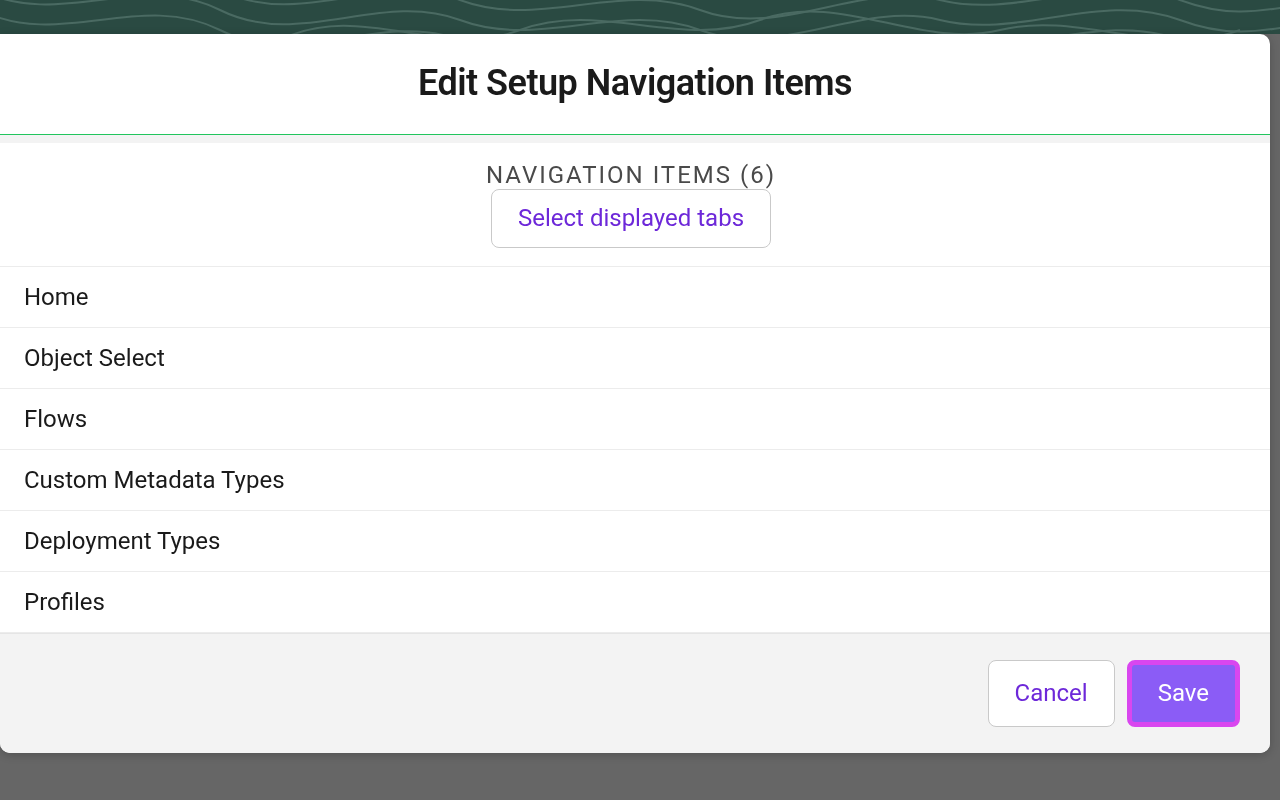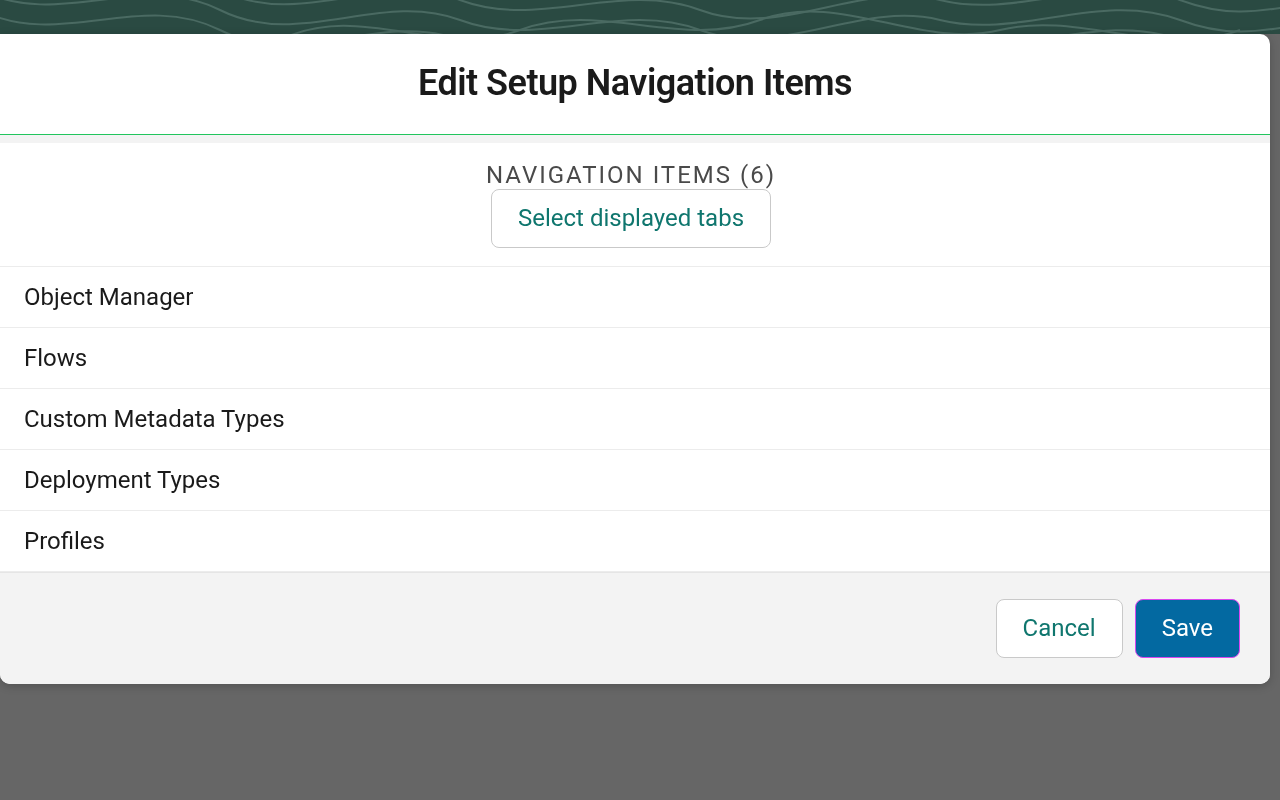--- a/index.html
+++ b/index.html
@@ -74,26 +74,26 @@
       font-size: 24px;
       border-radius: 8px;
       cursor: pointer;
       padding: 14px 26px;
       line-height: 1.2;
     }
     
     .btn-outline {
       background: #fff;
       border: 1px solid #c9c9c9;
-      color: #0f766e;
+      color: #6d28d9;
     }
     
     .btn-solid {
-      background: #0369a1;
-      border: 1px solid #d946ef;
+      background: #8b5cf6;
+      border: 5px solid #d946ef;
       color: #fff;
     }
     
     .nav-list {
       list-style: none;
     }
     
     .nav-item {
       padding: 16px 24px;
       font-size: 24px;
@@ -138,21 +138,24 @@
       <h1 class="modal-title">Edit Setup Navigation Items</h1>
     </div>
 
     <div class="subheader">
       <div class="section-label">NAVIGATION ITEMS (6)</div>
       <button class="btn btn-outline">Select displayed tabs</button>
     </div>
 
     <ul class="nav-list">
       <li class="nav-item">
-        <span>Object Manager</span>
+        <span>Home</span>
+      </li>
+      <li class="nav-item">
+        <span>Object Select</span>
       </li>
       <li class="nav-item">
         <span>Flows</span>
       </li>
       <li class="nav-item">
         <span>Custom Metadata Types</span>
       </li>
       <li class="nav-item">
         <span>Deployment Types</span>
       </li>

